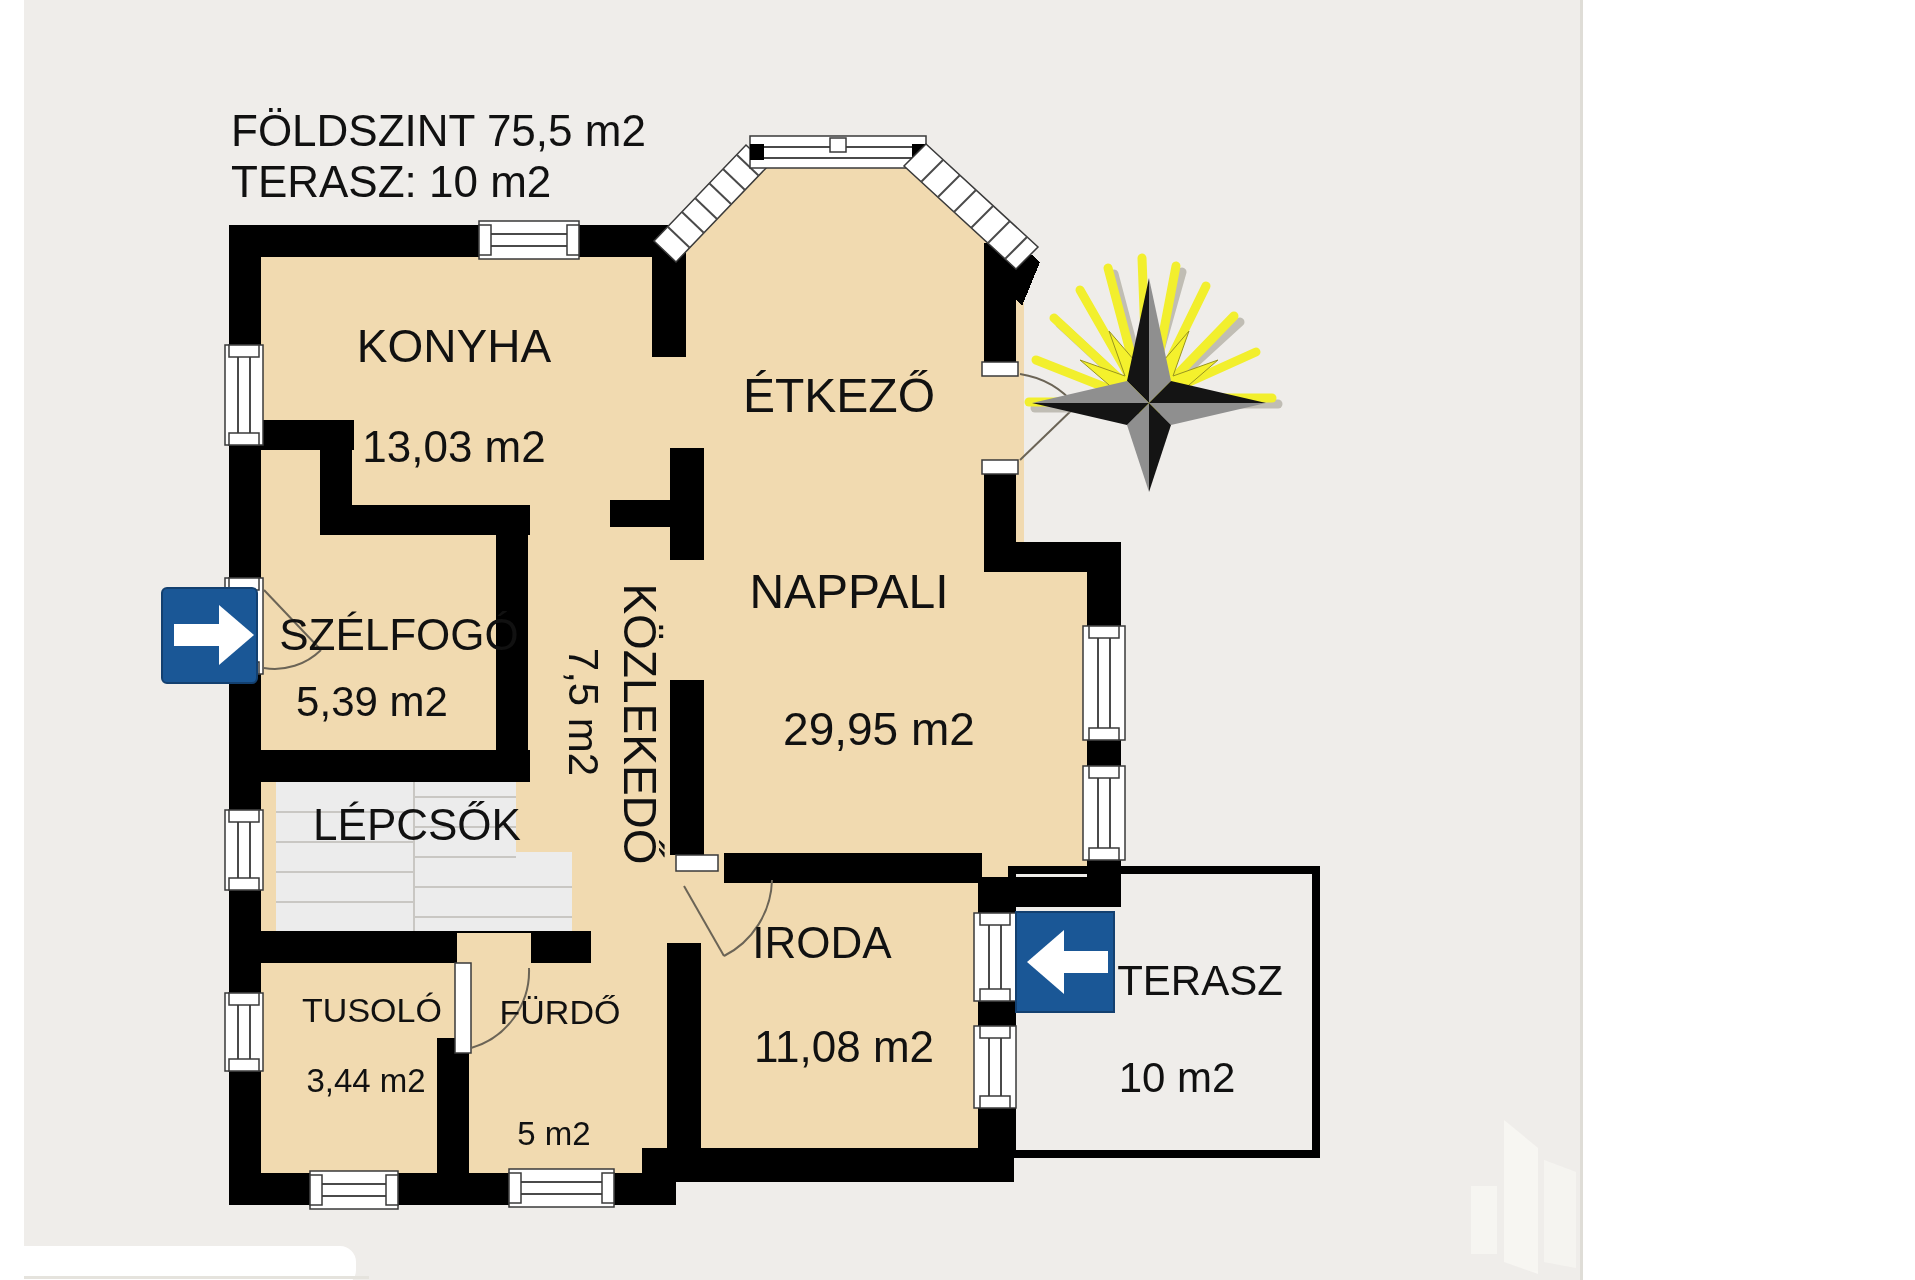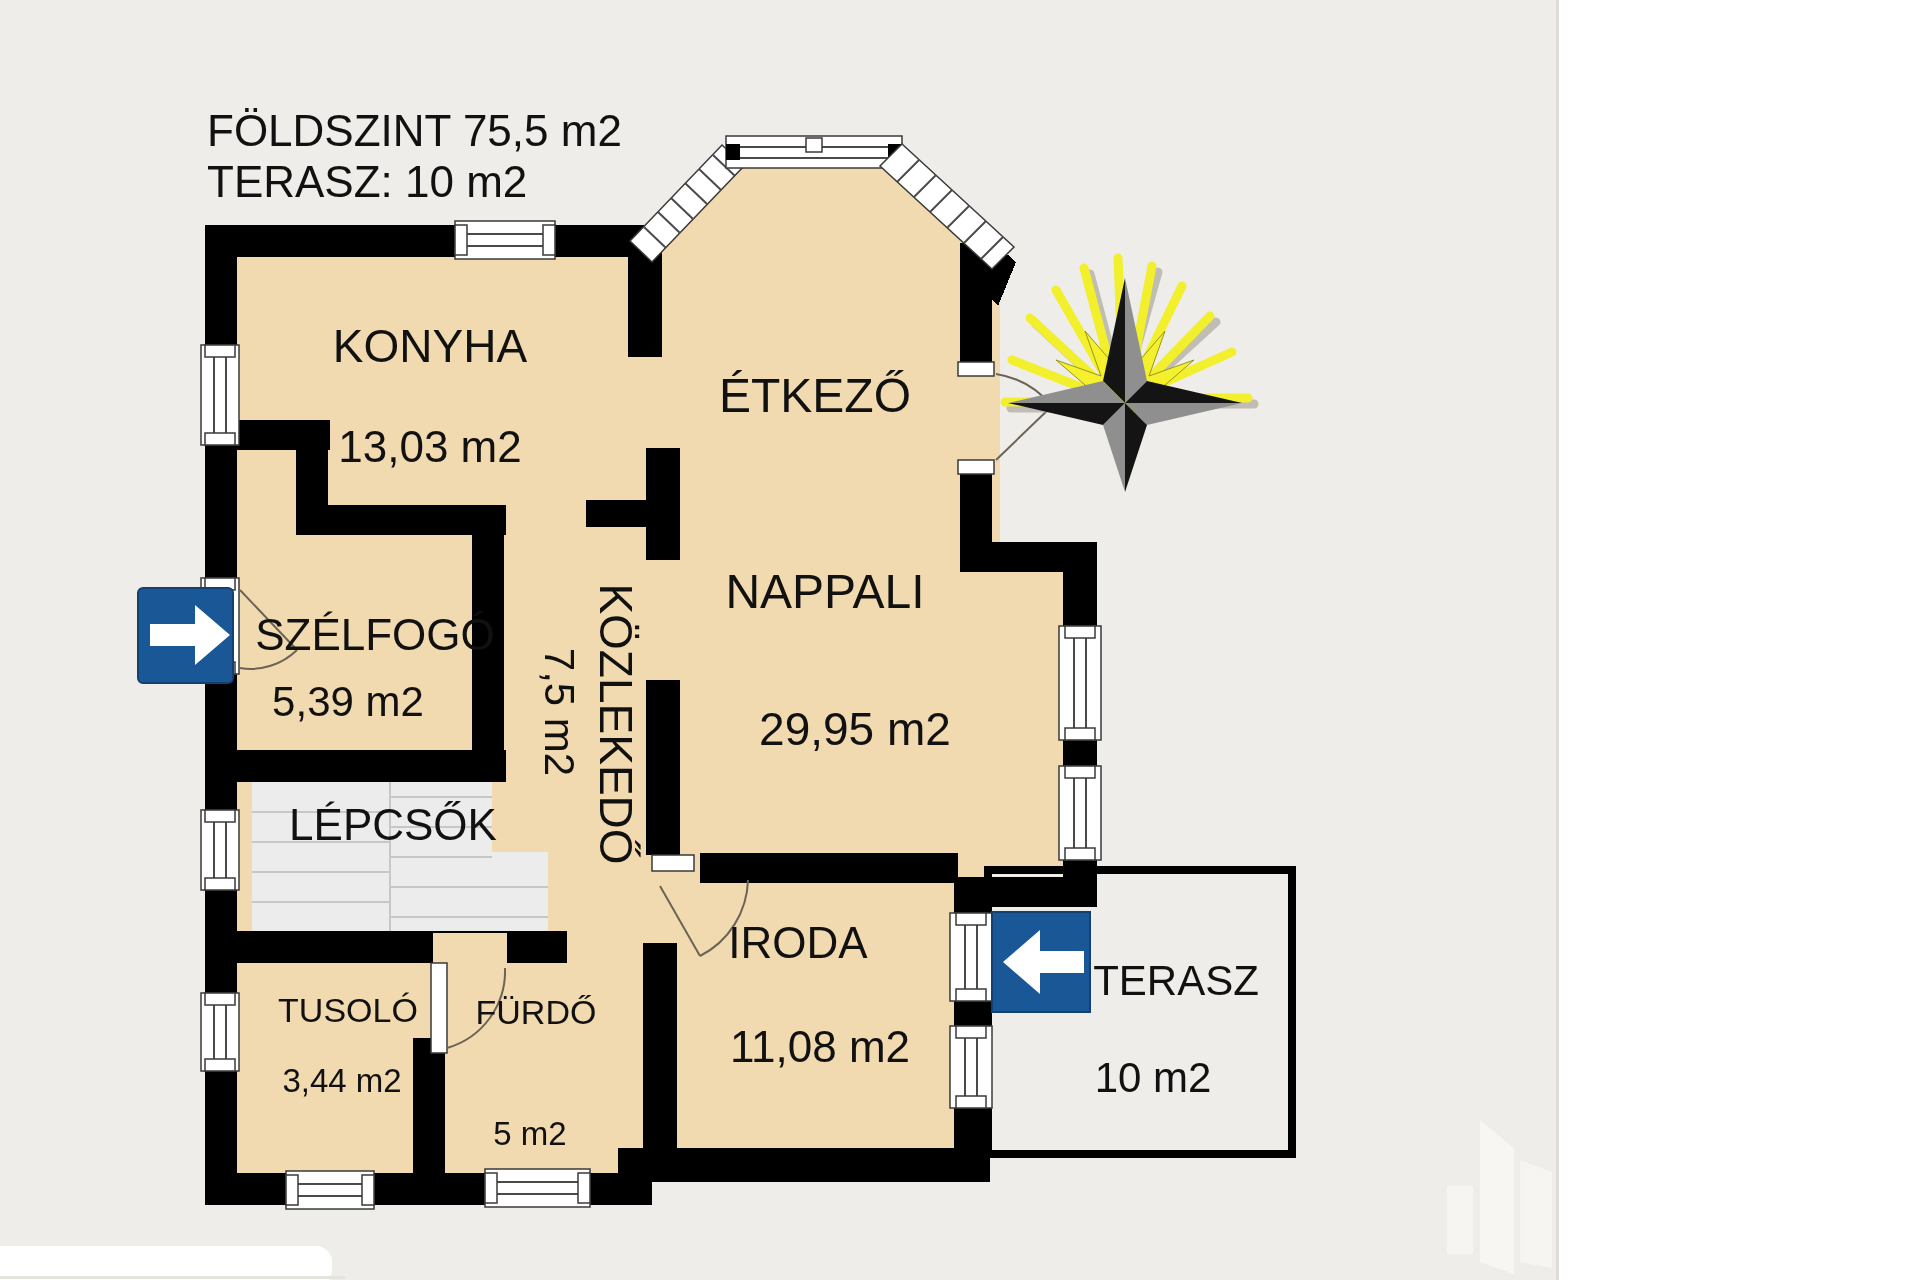--- a/index.html
+++ b/index.html
@@ -1,17 +1,17 @@
 <!DOCTYPE html>
 <html><head>
 <meta charset="utf-8">
 <style>
   html,body{margin:0;padding:0;background:#ffffff;}
   .canvas{position:relative;width:1741px;height:1280px;background:#a16207;overflow:hidden;
-          font-family:"Liberation Sans", sans-serif;}
+          font-family:"Liberation Sans", sans-serif;margin-left:24px;}
   svg{position:absolute;left:0;top:0;}
   .room-label{font-family:"Liberation Sans", sans-serif;fill:#111111;}
   .walls rect{fill:#000000;}
   .winline{stroke:#4a4a4a;stroke-width:2;}
   .winbox{fill:#ffffff;stroke:#3a3a3a;stroke-width:1.5;}
   .doorline{stroke:#6b6456;stroke-width:2;fill:none;}
   .tread{stroke:#c9c7c3;stroke-width:2;}
 </style>
 </head>
 <body>

